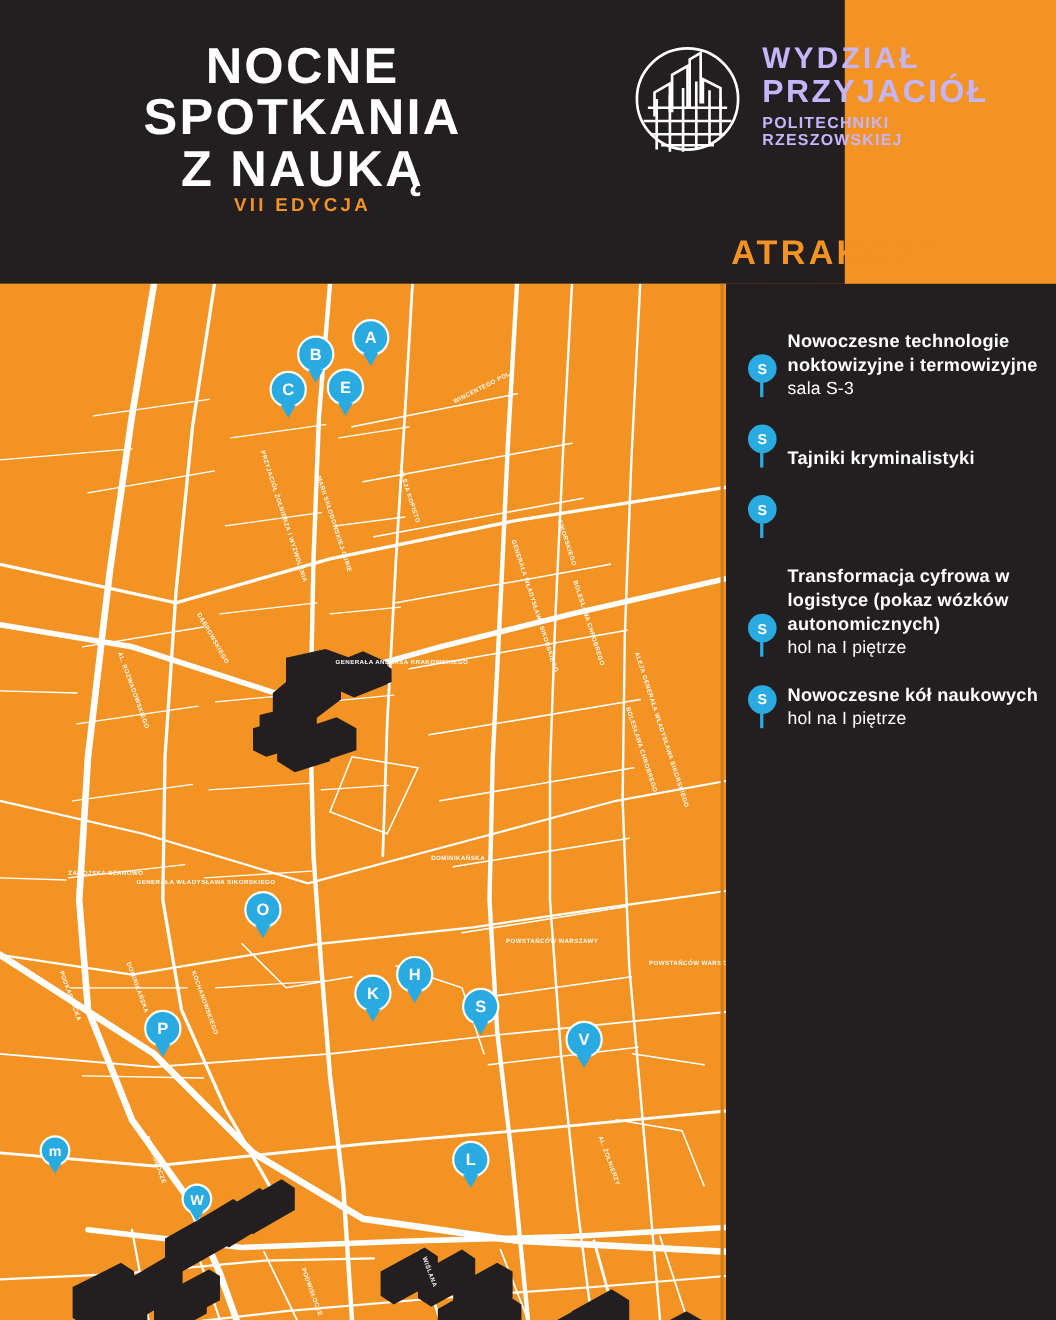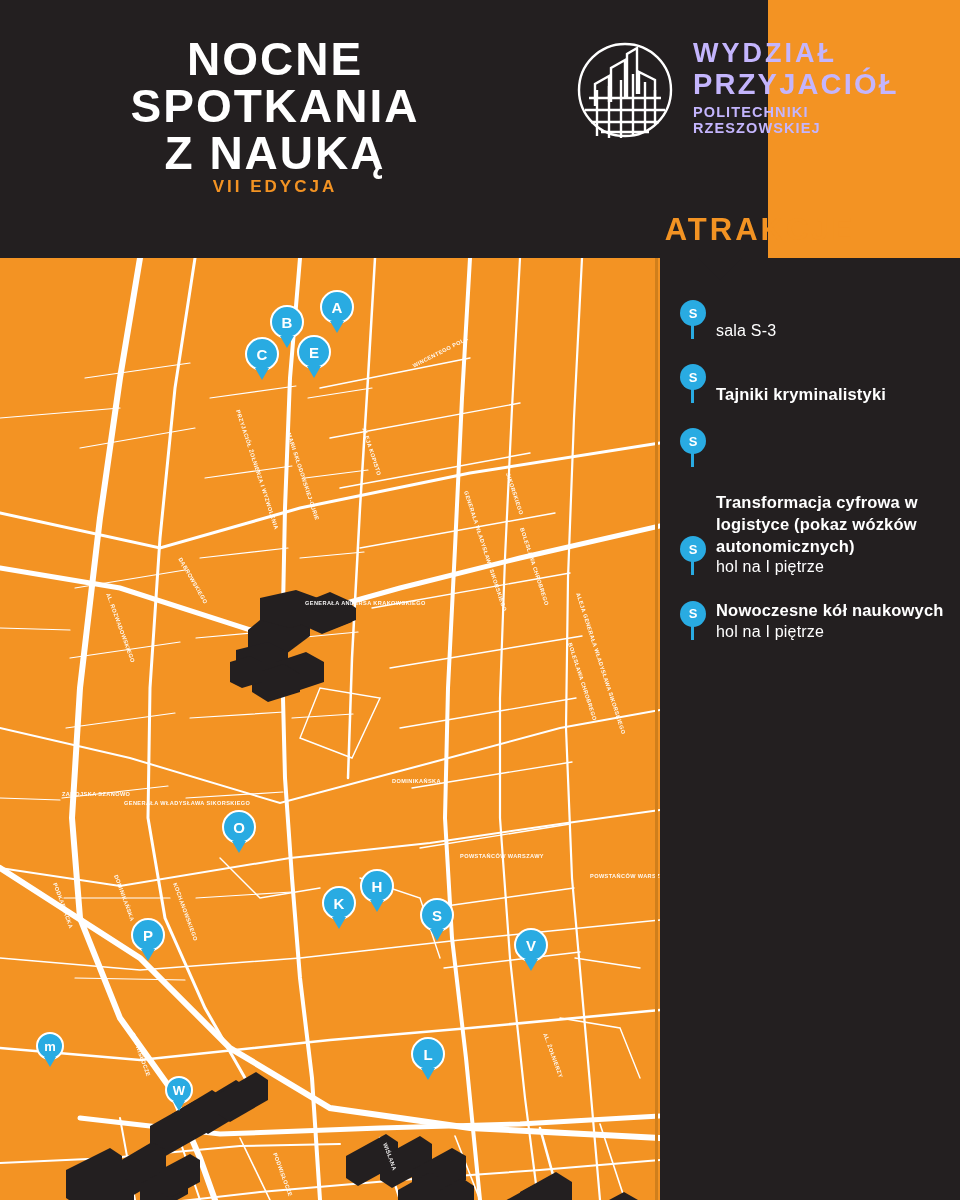--- a/index.html
+++ b/index.html
@@ -429,20 +429,21 @@
   <div class="map-divider"></div>
 
   <div class="side-panel">
     <div class="legend-list" id="legend-list">
         <div class="legend-item">
           <div class="legend-pin">
             <div class="circ">S</div>
             <div class="stem"></div>
           </div>
           <div class="legend-texts">
+            <div class="legend-name">Nowoczesne technologie noktowizyjne i termowizyjne</div>
             <div class="legend-room">sala S-3</div>
           </div>
         </div>
         <div class="legend-item">
           <div class="legend-pin">
             <div class="circ">S</div>
             <div class="stem"></div>
           </div>
           <div class="legend-texts">
             <div class="legend-name">Tajniki kryminalistyki</div>

